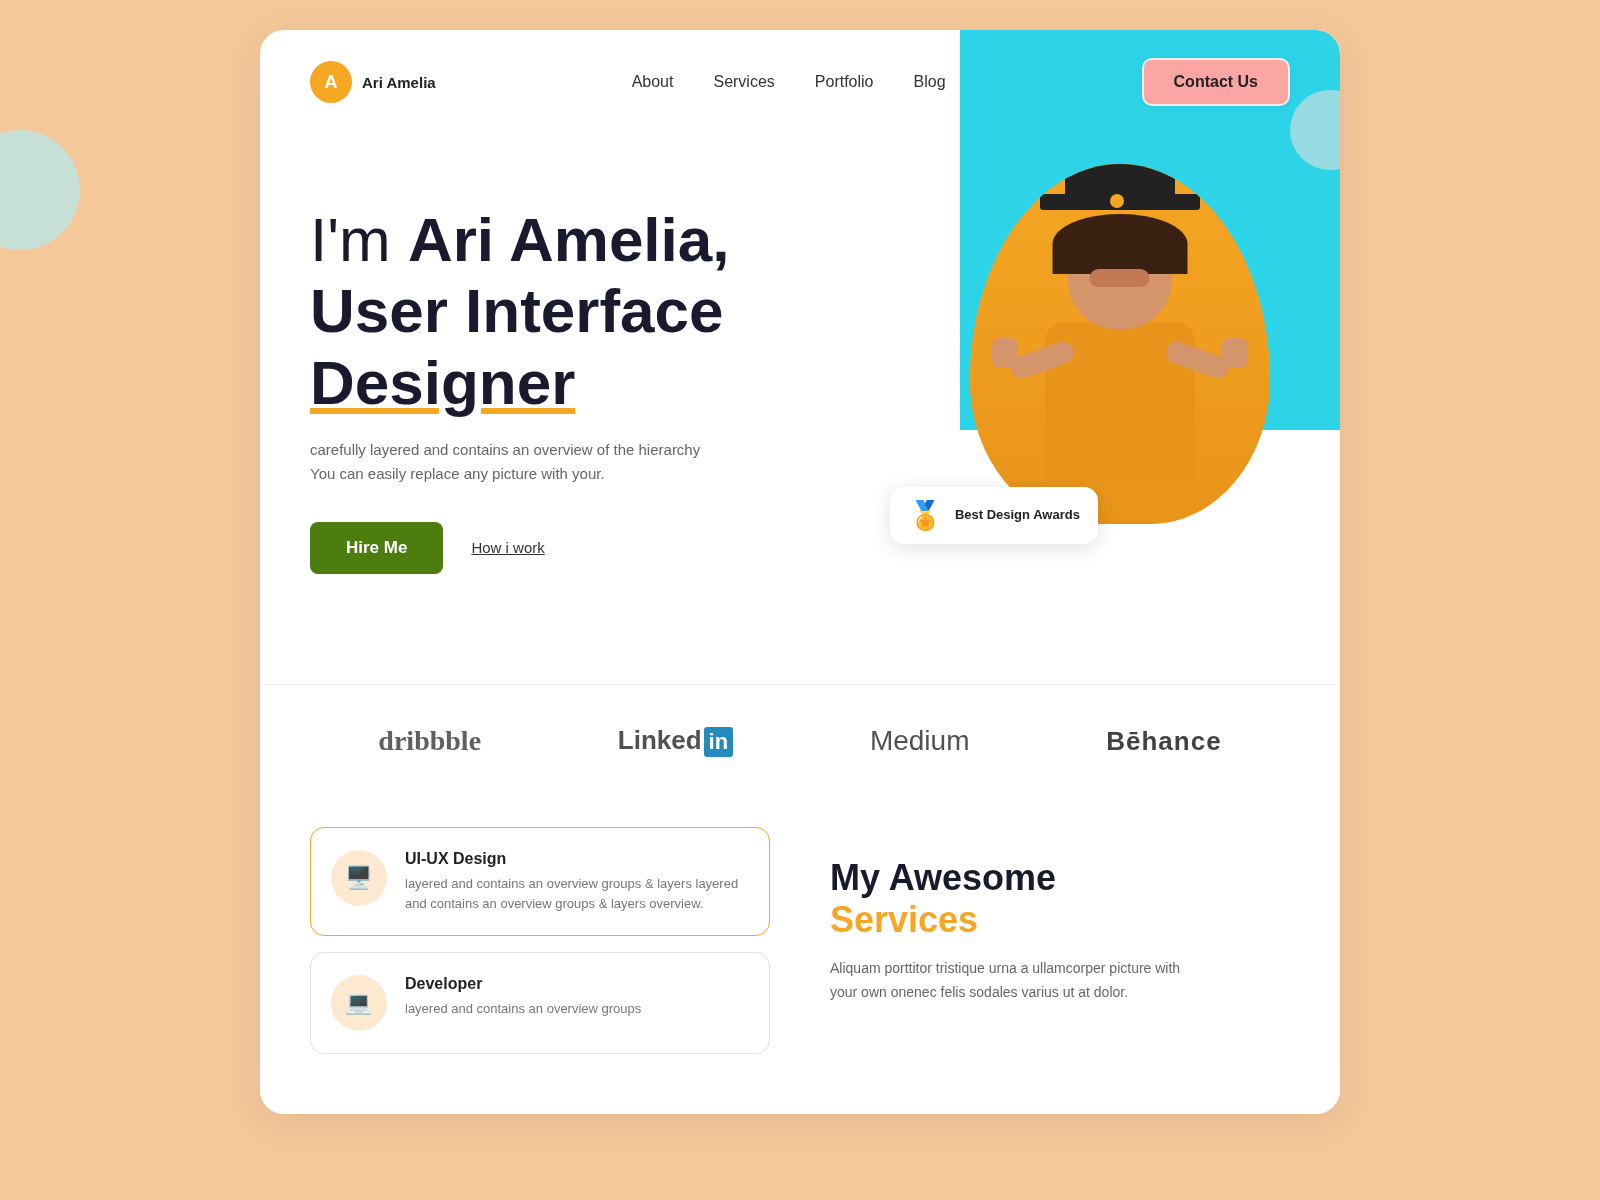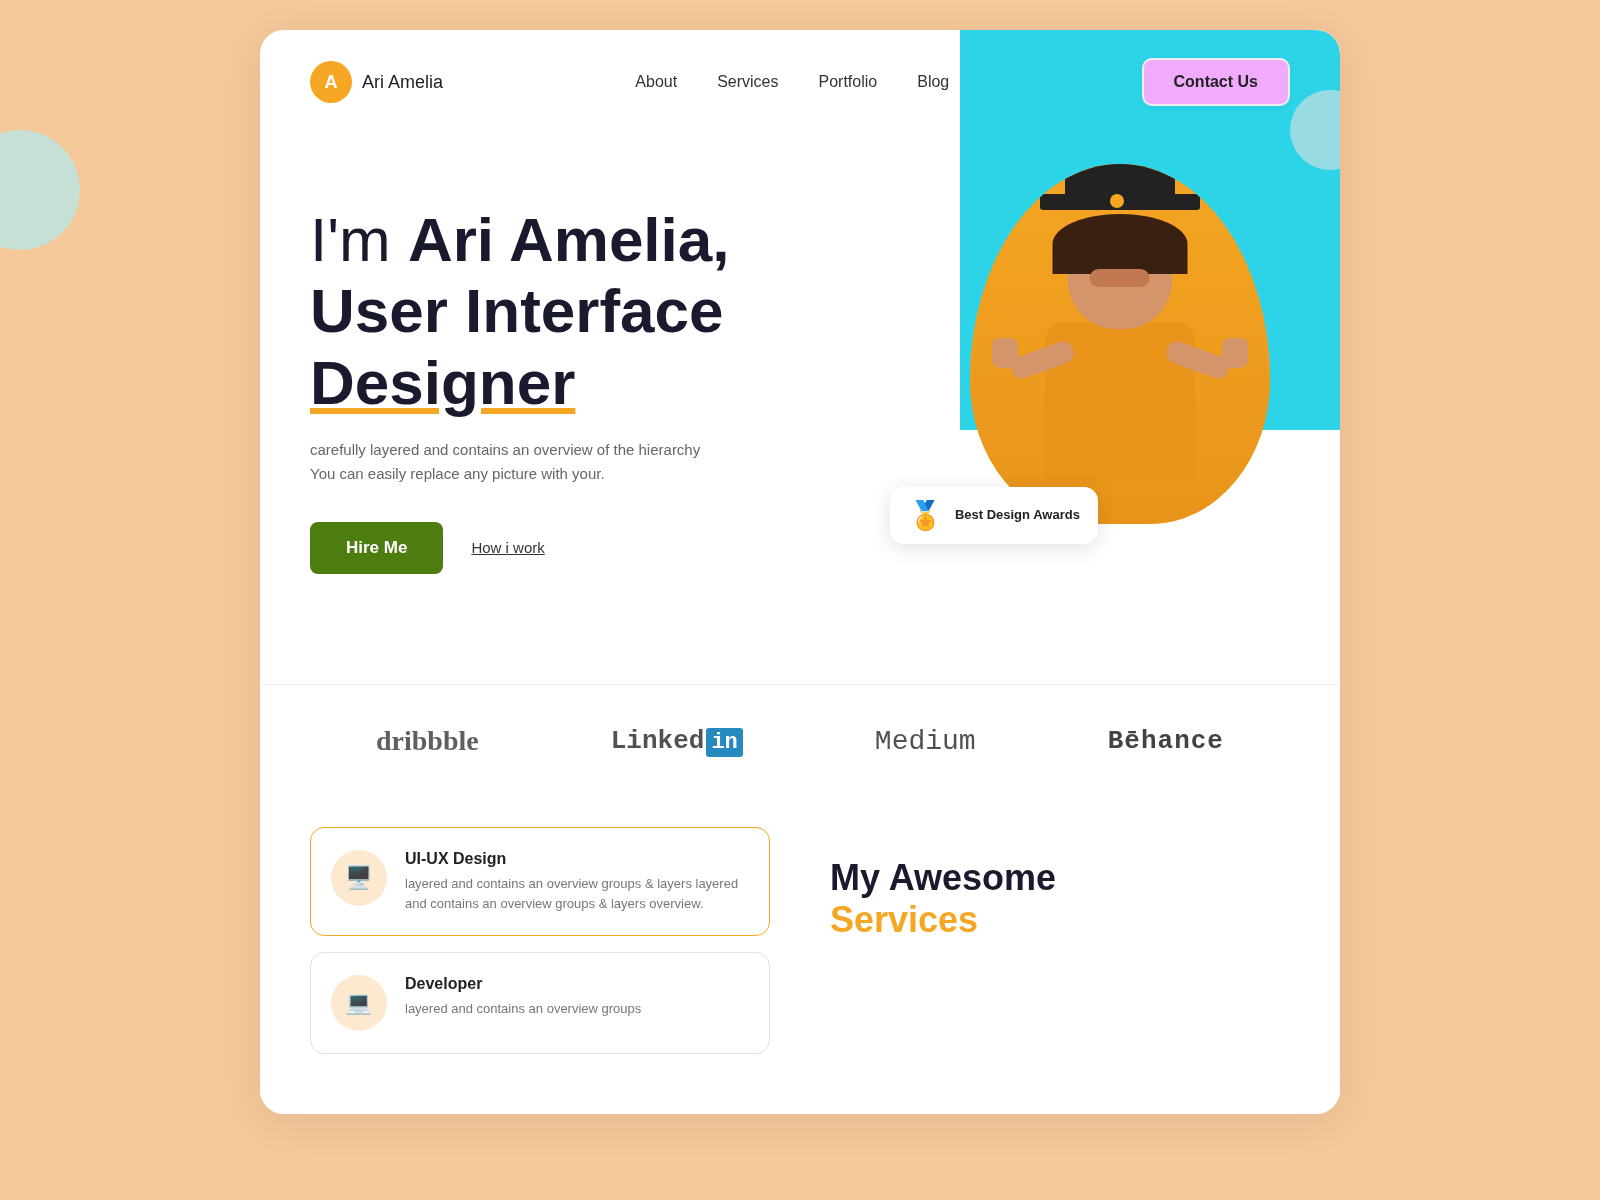--- a/index.html
+++ b/index.html
@@ -83,40 +83,40 @@
       background: #f5a623;
       display: flex;
       align-items: center;
       justify-content: center;
       color: #fff;
       font-weight: 700;
       font-size: 18px;
     }
 
     .logo-name {
-      font-size: 18px;
-      font-weight: 400;
+      font-size: 15px;
+      font-weight: 700;
       color: #222;
     }
 
     .nav-links {
       display: flex;
       gap: 40px;
       align-items: center;
     }
 
     .nav-links a {
       text-decoration: none;
       color: #333;
       font-size: 16px;
       font-weight: 500;
     }
 
     .contact-btn {
-      background: #f0abfc;
+      background: #fca5a5;
       border: 2px solid #eee;
       border-radius: 10px;
       padding: 13px 30px;
       font-size: 16px;
       font-weight: 600;
       color: #222;
       cursor: pointer;
       box-shadow: 0 2px 8px rgba(0,0,0,0.06);
     }
 
@@ -267,21 +267,20 @@
       justify-content: space-around;
       align-items: center;
       border-top: 1px solid #f0f0f0;
     }
 
     .brand-logo {
       font-size: 26px;
       font-weight: 700;
       color: #333;
       opacity: 0.85;
-      font-family: Liberation Mono, monospace;
     }
 
     .brand-dribbble { font-family: cursive; font-size: 28px; color: #444; }
     .brand-linkedin { font-size: 26px; }
     .brand-linkedin .li-box {
       display: inline-block;
       background: #0077b5;
       color: #fff;
       padding: 2px 5px;
       border-radius: 3px;
@@ -494,16 +493,17 @@
           <p>layered and contains an overview groups</p>
         </div>
       </div>
     </div>
 
     <div class="services-info">
       <h2>
         <span>My Awesome</span>
         <span class="orange">Services</span>
       </h2>
+      <p>Aliquam porttitor tristique urna a ullamcorper picture with your own onenec felis sodales varius ut at dolor.</p>
     </div>
   </div>
 
 </div>
 
 </body></html>

